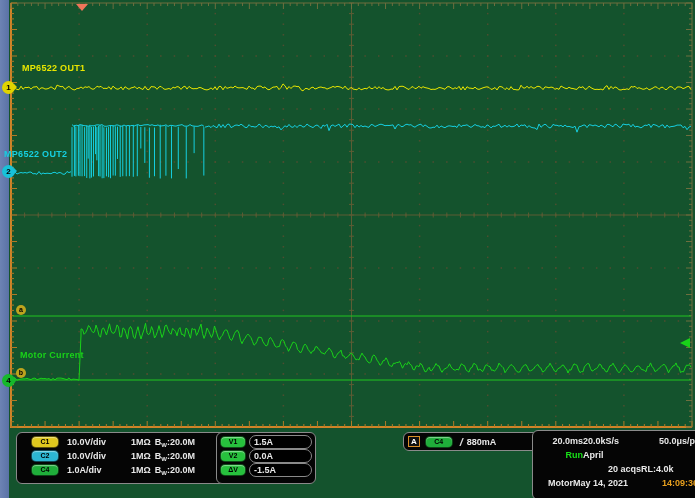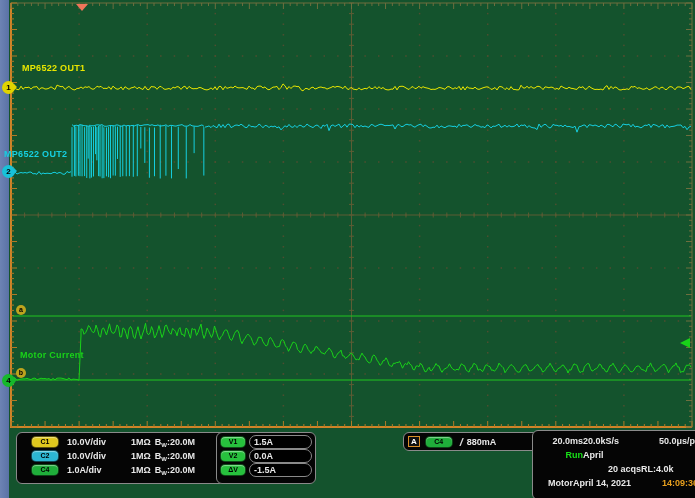--- a/index.html
+++ b/index.html
@@ -1334,18 +1334,18 @@
     <div class="trow">
       <span class="w1 run">Run</span>
       <span class="w2">April</span>
     </div>
     <div class="trow">
       <span class="w1" style="width:102px">20 acqs</span>
       <span>RL:4.0k</span>
     </div>
     <div class="trow">
       <span class="w1" style="width:34px">Motor</span>
-      <span>April 14, 2021</span>
+      <span>May 14, 2021</span>
       <span class="grow clock">14:09:36</span>
     </div>
   </div>
 
 </div>
 
 </body></html>

